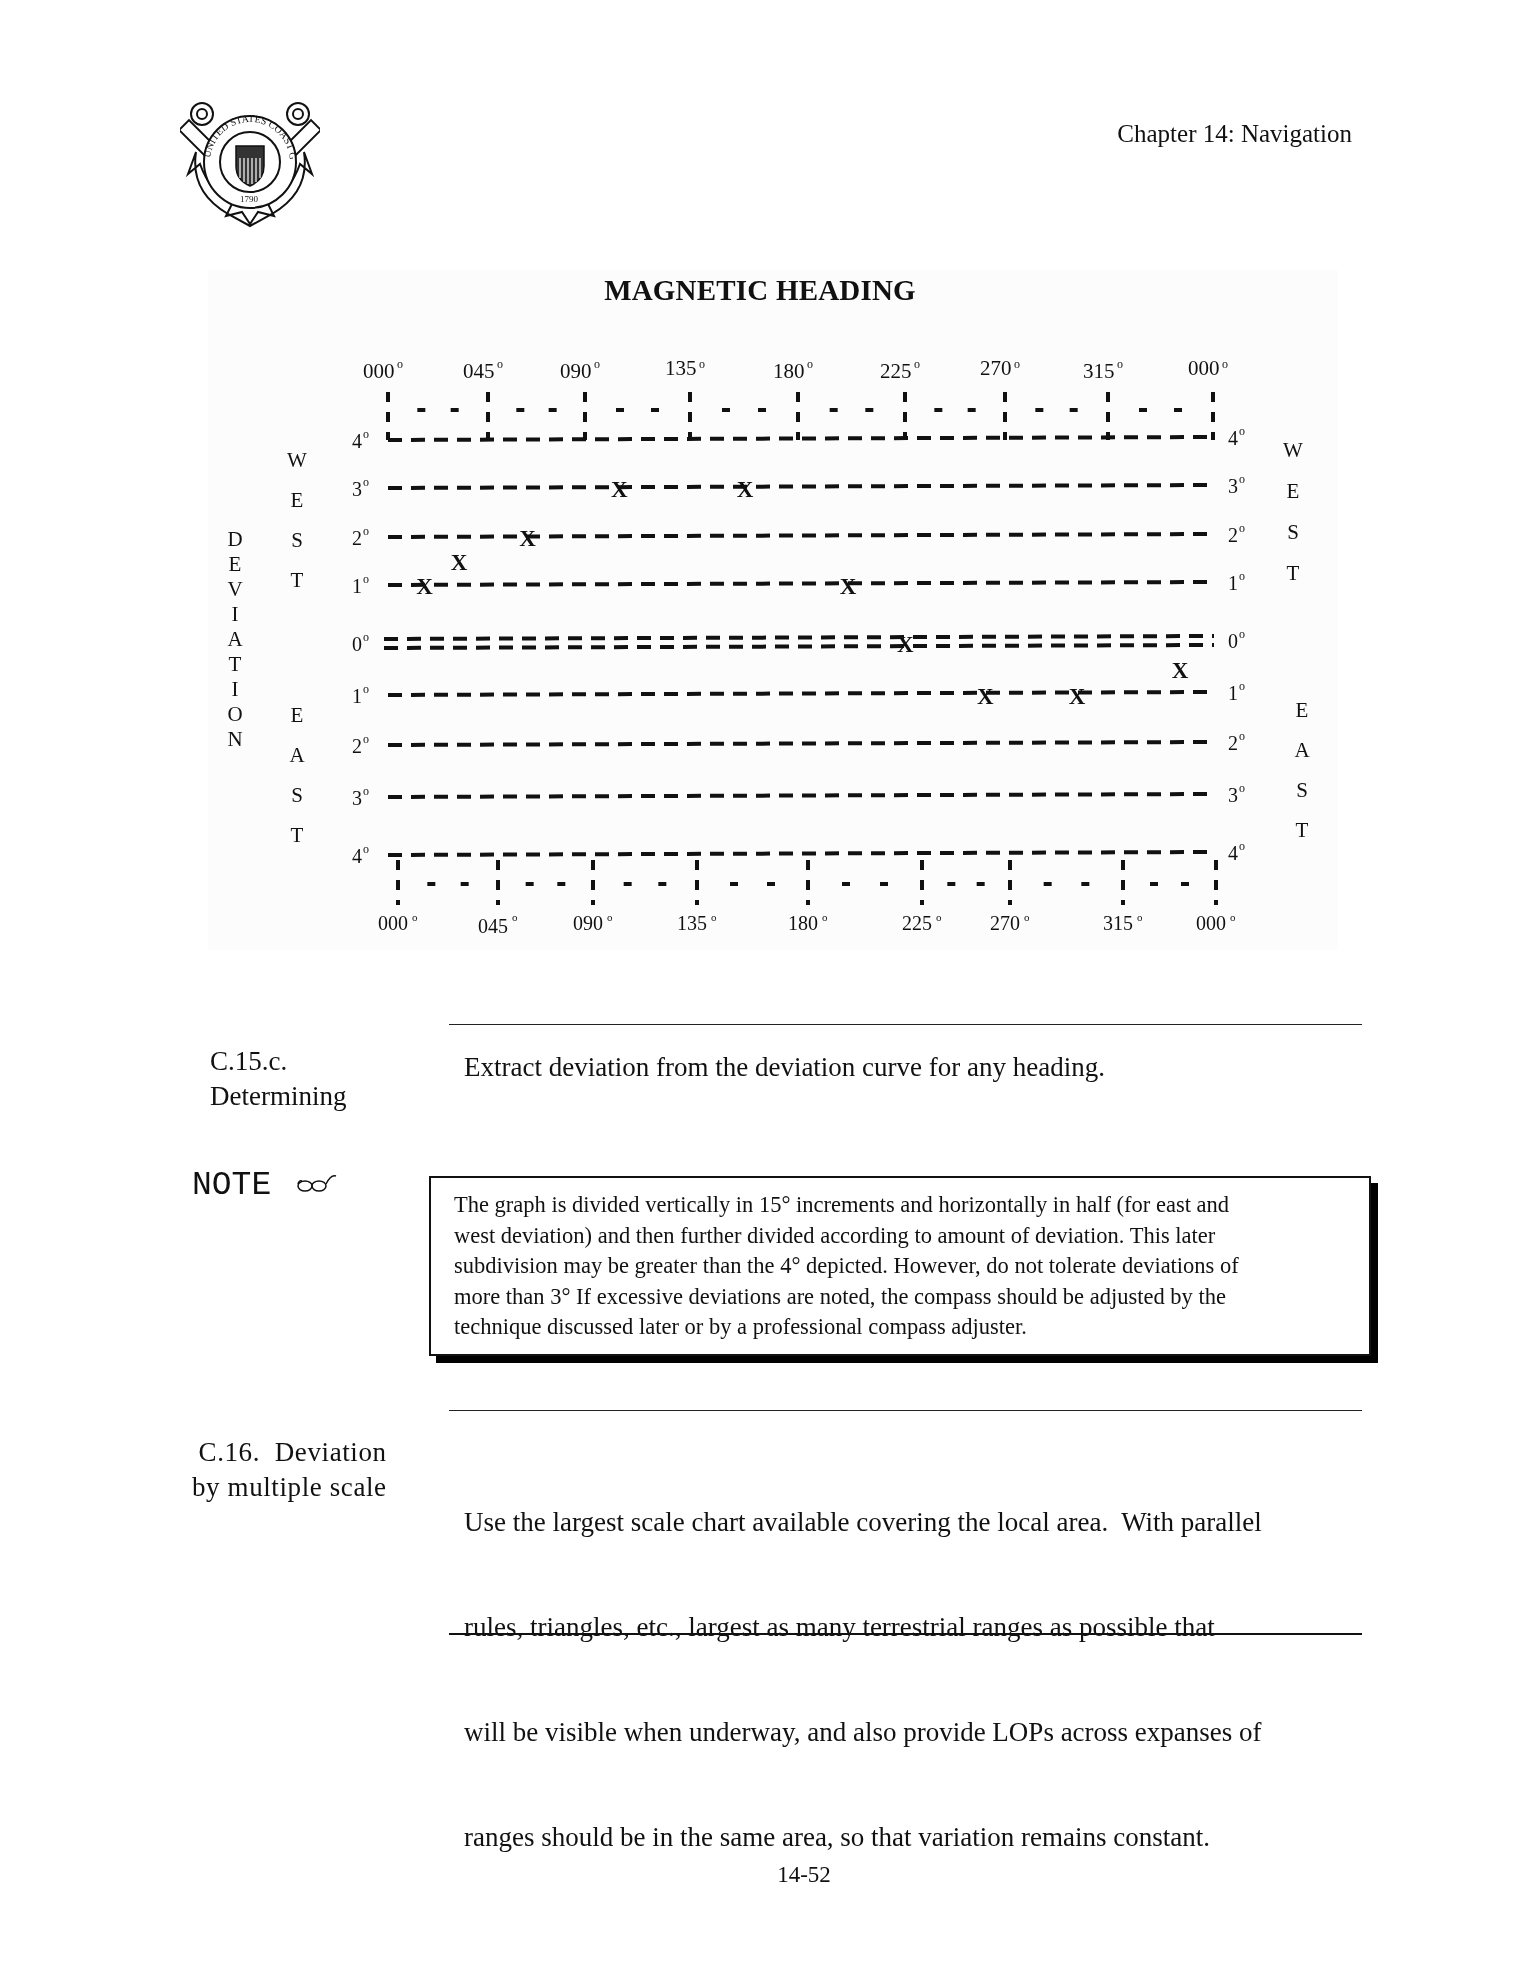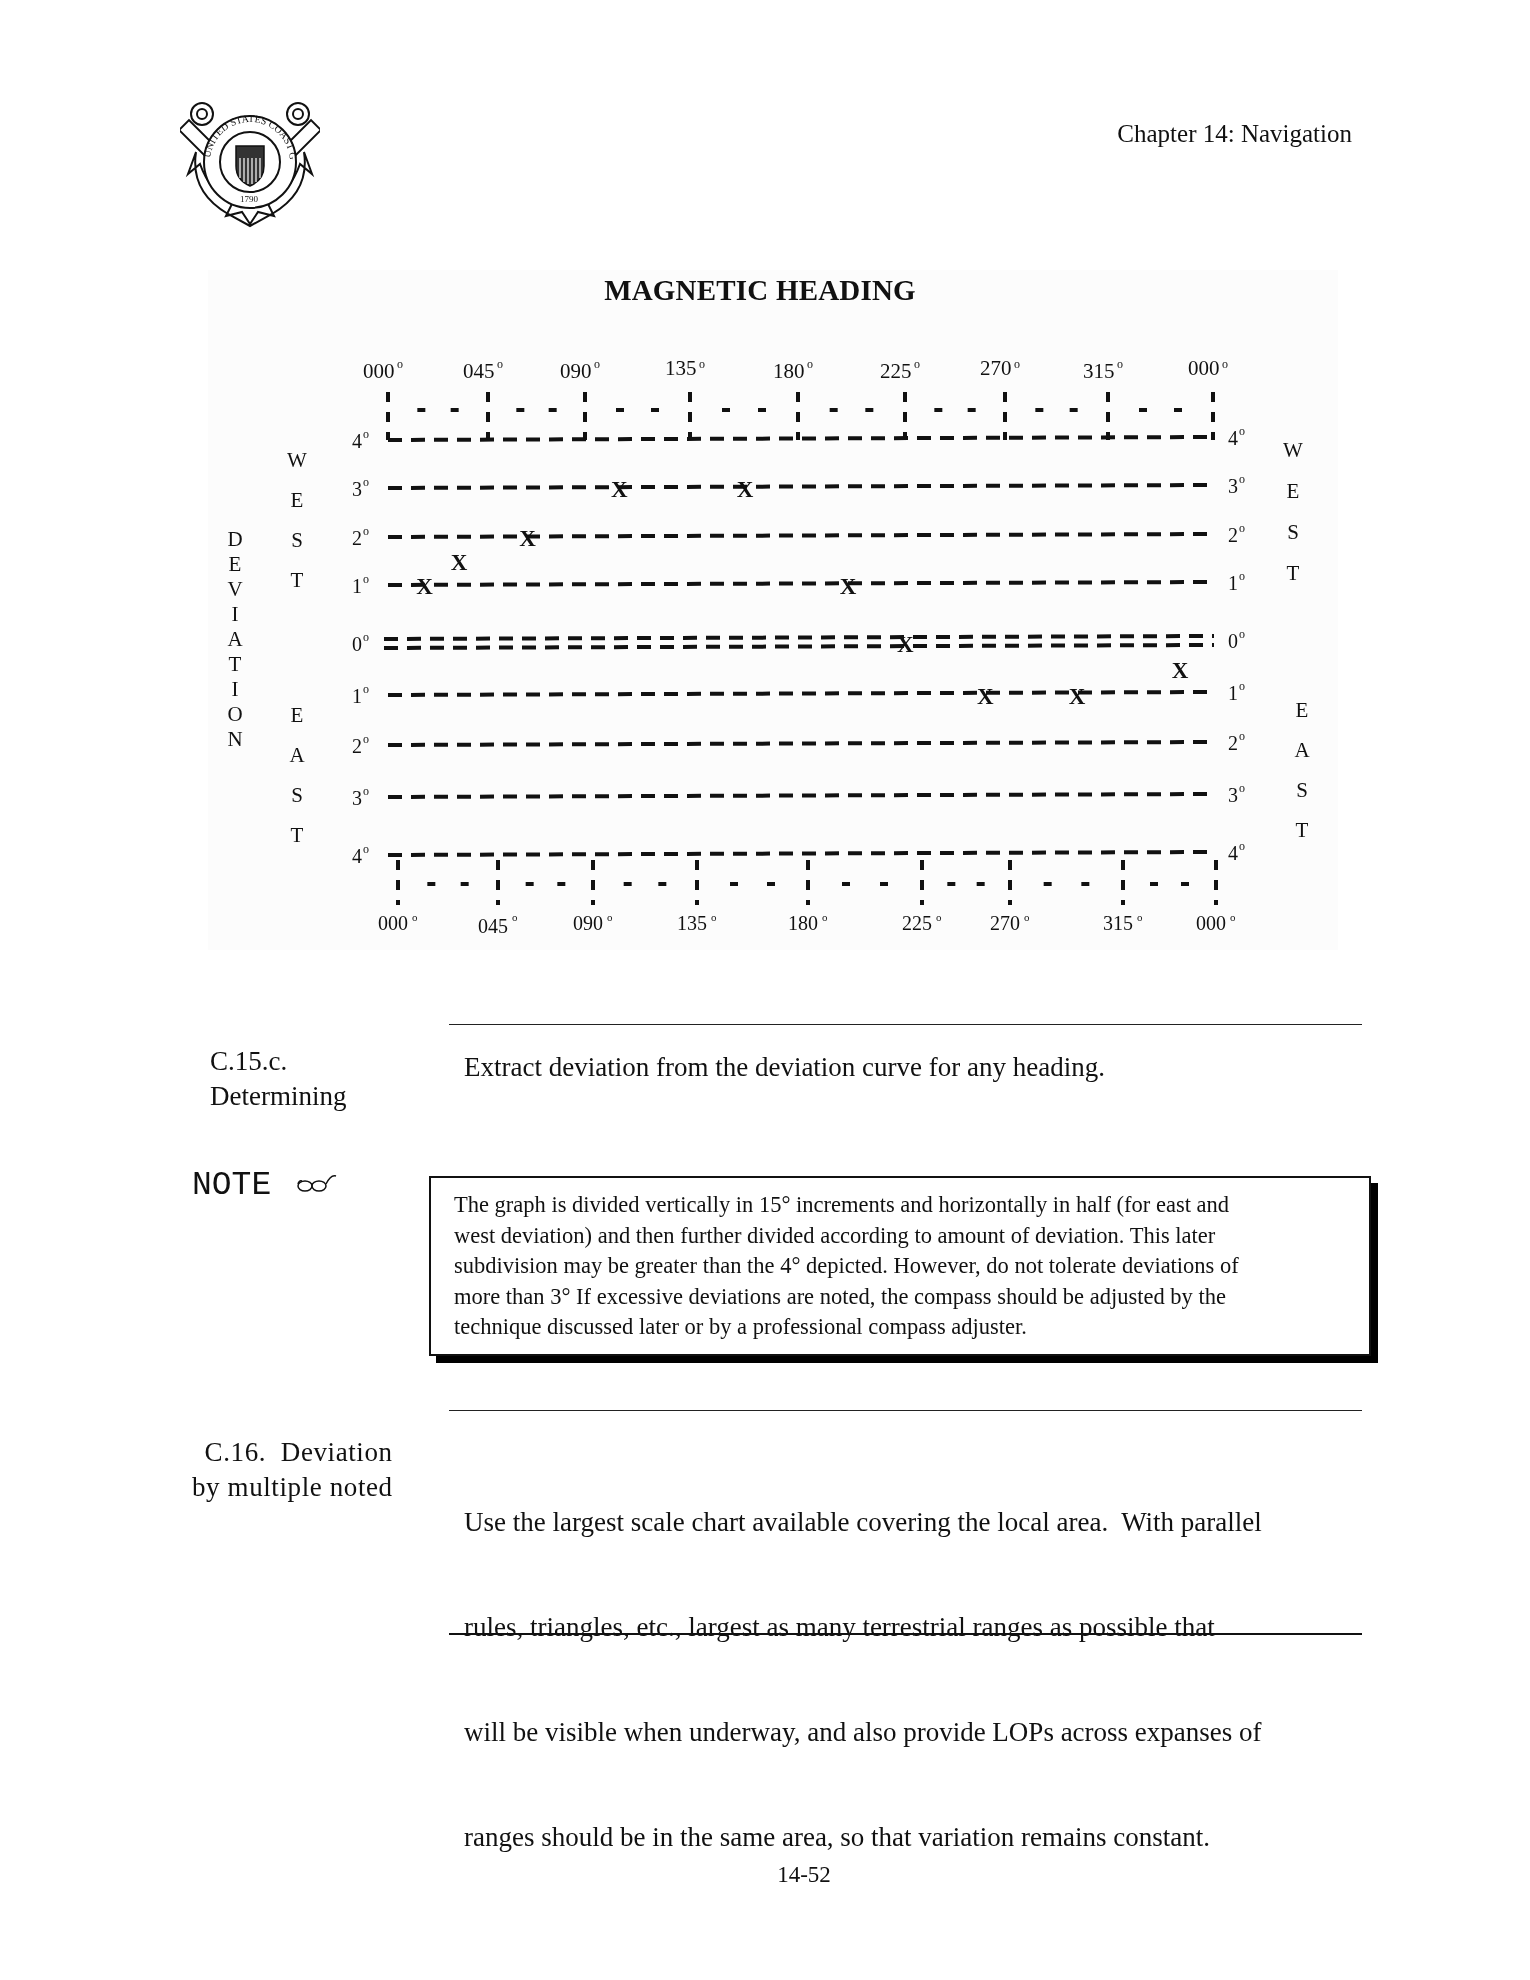--- a/index.html
+++ b/index.html
@@ -267,21 +267,21 @@
     <div>west deviation) and then further divided according to amount of deviation.  This later</div>
     <div>subdivision may be greater than the 4° depicted.  However, do not tolerate deviations of</div>
     <div>more than 3° If excessive deviations are noted, the compass should be adjusted by the</div>
     <div>technique discussed later or by a professional compass adjuster.</div>
   </div>
 </div>
 
 <div class="abs rule" style="left:449px; top:1410px; width:913px;"></div>
 <div class="abs section-label" style="left:192px; top:1435px; letter-spacing:0.6px;">
   <div style="white-space:pre;text-align:right;">C.16.  Deviation</div>
-  <div>by multiple noted</div>
+  <div>by multiple scale</div>
 </div>
 <div class="abs body-text" style="left:464px; top:1435px; white-space:pre;">
   <div>Use the largest scale chart available covering the local area.  With parallel</div>
   <div>rules, triangles, etc., largest as many terrestrial ranges as possible that</div>
   <div>will be visible when underway, and also provide LOPs across expanses of</div>
   <div>ranges should be in the same area, so that variation remains constant.</div>
 </div>
 <div class="abs rule thick" style="left:449px; top:1633px; width:913px;"></div>
 
 <div class="abs page-number"><span style="position:relative; left:-5px;">14-52</span></div>

